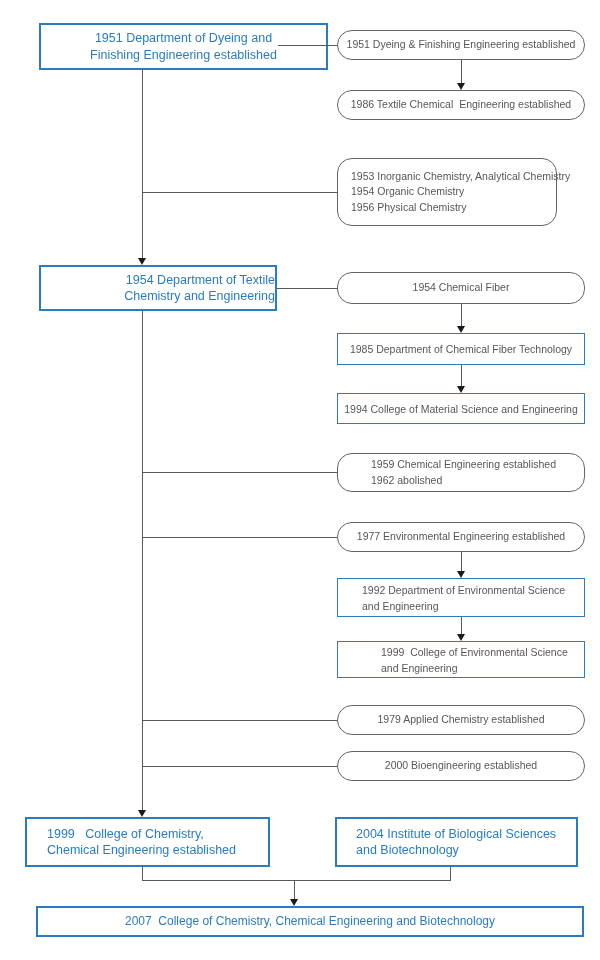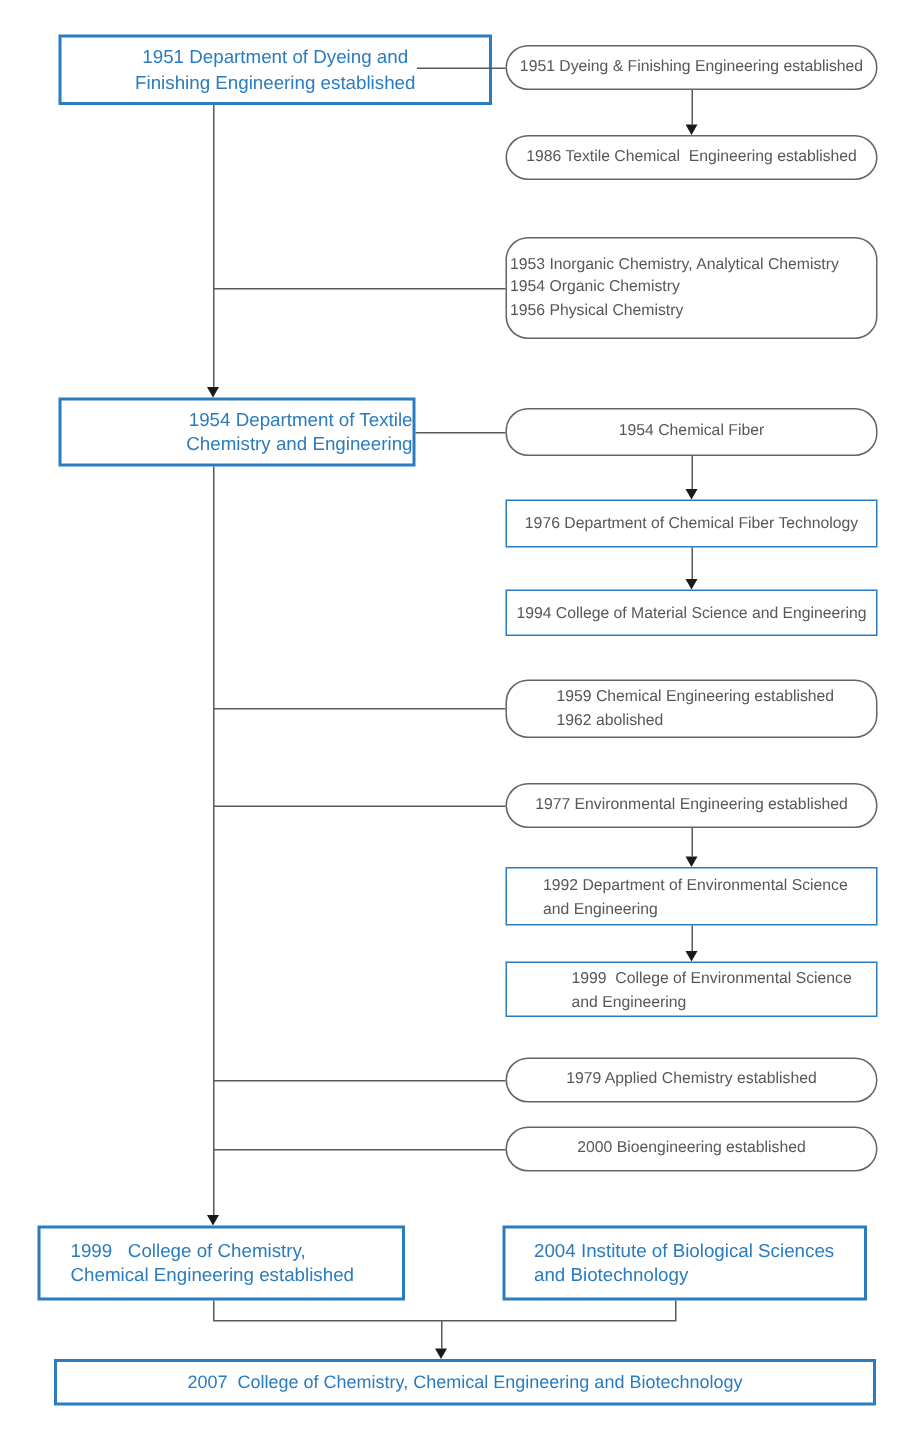--- a/index.html
+++ b/index.html
@@ -71,32 +71,32 @@
   </div>
 
   <div class="box pill" style="left:337px;top:30px;width:248px;height:30px;">
     <span class="ln">1951 Dyeing &amp; Finishing Engineering established</span>
   </div>
 
   <div class="box pill" style="left:337px;top:90px;width:248px;height:30px;">
     <span class="ln">1986 Textile Chemical  Engineering established</span>
   </div>
 
-  <div class="box pill align-left" style="left:337px;top:158px;width:248px;height:68px;padding-left:2px;">
+  <div class="box pill align-left" style="left:337px;top:158px;width:220px;height:68px;padding-left:13px;">
     <span class="ln">1953 Inorganic Chemistry, Analytical Chemistry</span>
     <span class="ln">1954 Organic Chemistry</span>
     <span class="ln">1956 Physical Chemistry</span>
   </div>
 
   <div class="box pill" style="left:337px;top:272px;width:248px;height:32px;">
     <span class="ln">1954 Chemical Fiber</span>
   </div>
 
   <div class="box brect" style="left:337px;top:333px;width:248px;height:32px;">
-    <span class="ln">1976 Department of Chemical Fiber Technology</span>
+    <span class="ln">1985 Department of Chemical Fiber Technology</span>
   </div>
 
   <div class="box brect" style="left:337px;top:393px;width:248px;height:31px;">
     <span class="ln">1994 College of Material Science and Engineering</span>
   </div>
 
   <div class="box pill align-left" style="left:337px;top:453px;width:248px;height:39px;padding-left:33px;">
     <span class="ln">1959 Chemical Engineering established</span>
     <span class="ln">1962 abolished</span>
   </div>

